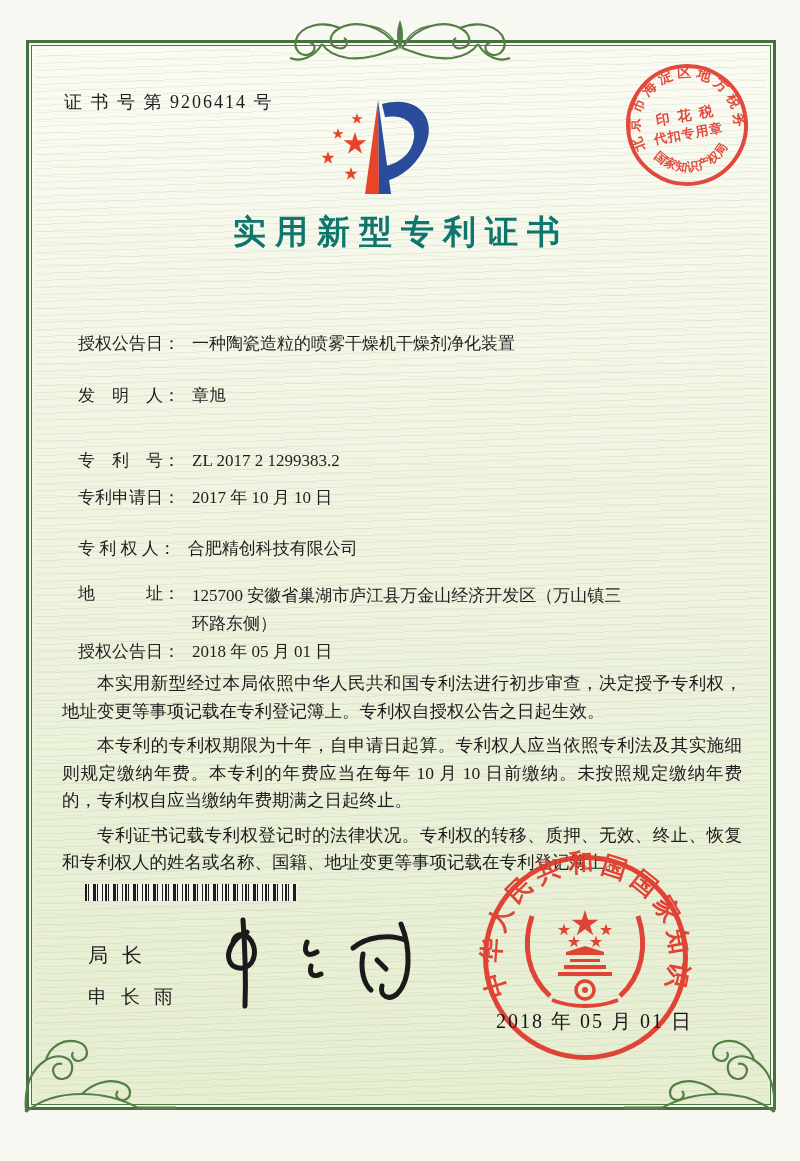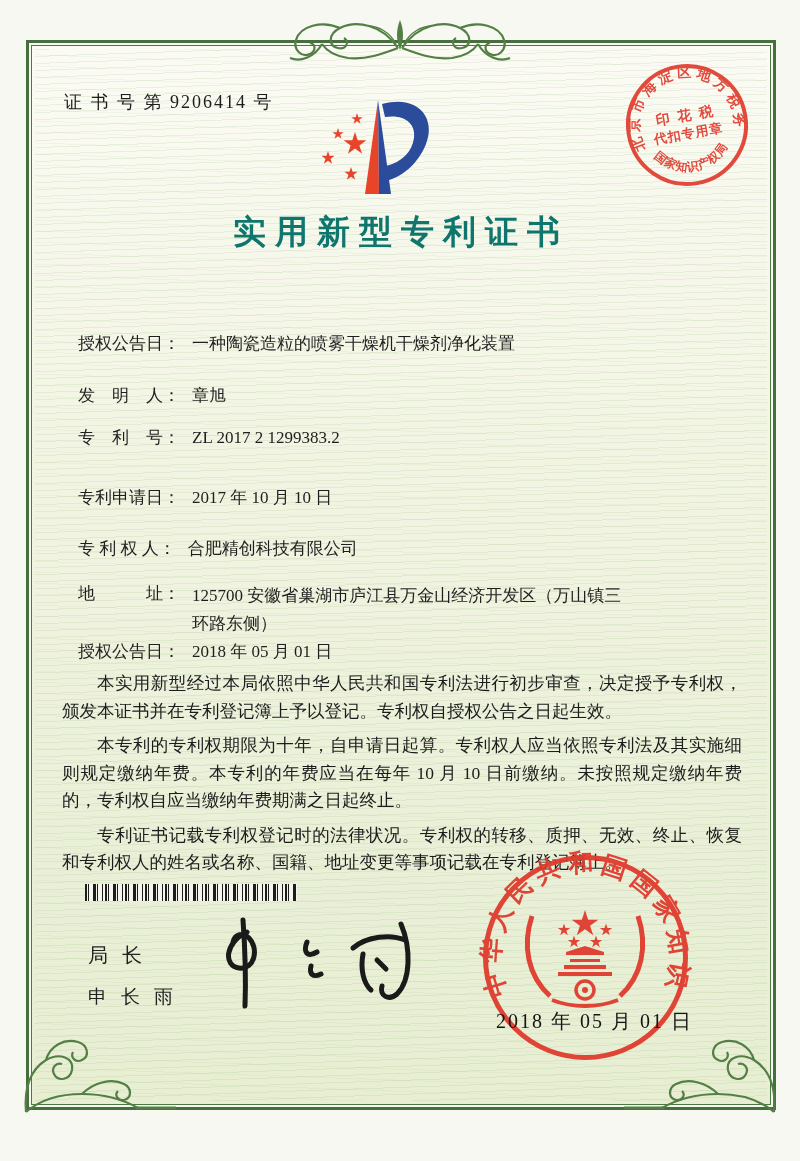--- a/index.html
+++ b/index.html
@@ -120,39 +120,39 @@
 
   <div class="title">实用新型专利证书</div>
 
   <div class="fields">
     <div class="frow" style="top:332px">
       <span class="lbl">授权公告日：</span><span class="val">一种陶瓷造粒的喷雾干燥机干燥剂净化装置</span>
     </div>
     <div class="frow" style="top:384px">
       <span class="lbl">发　明　人：</span><span class="val">章旭</span>
     </div>
-    <div class="frow" style="top:426px">
+    <div class="frow" style="top:449px">
       <span class="lbl">专　利　号：</span><span class="val">ZL 2017 2 1299383.2</span>
     </div>
     <div class="frow" style="top:486px">
       <span class="lbl">专利申请日：</span><span class="val">2017 年 10 月 10 日</span>
     </div>
     <div class="frow" style="top:537px">
       <span class="lbl">专 利 权 人：</span><span class="val">合肥精创科技有限公司</span>
     </div>
     <div class="frow" style="top:582px">
       <span class="lbl" style="vertical-align:top">地　　　址：</span><span class="val wrap">125700 安徽省巢湖市庐江县万金山经济开发区（万山镇三环路东侧）</span>
     </div>
     <div class="frow" style="top:640px;width:660px">
       <span class="lbl">授权公告日：</span><span class="val">2018 年 05 月 01 日</span>
     </div>
   </div>
 
   <div class="body-text">
-    <p>本实用新型经过本局依照中华人民共和国专利法进行初步审查，决定授予专利权，颁发本证书并在专利登记簿上予以登记。专利权自授权公告之日起生效。</p>
+    <p>本实用新型经过本局依照中华人民共和国专利法进行初步审查，决定授予专利权，地址变更等事项记载在专利登记簿上。专利权自授权公告之日起生效。</p>
     <p>本专利的专利权期限为十年，自申请日起算。专利权人应当依照专利法及其实施细则规定缴纳年费。本专利的年费应当在每年 10 月 10 日前缴纳。未按照规定缴纳年费的，专利权自应当缴纳年费期满之日起终止。</p>
     <p>专利证书记载专利权登记时的法律状况。专利权的转移、质押、无效、终止、恢复和专利权人的姓名或名称、国籍、地址变更等事项记载在专利登记簿上。</p>
   </div>
 
   <div class="barcode"></div>
 
   <div class="director-title">局长</div>
   <div class="director-name">申长雨</div>
 
   <svg class="signature" width="230" height="105" viewBox="0 0 230 105">

